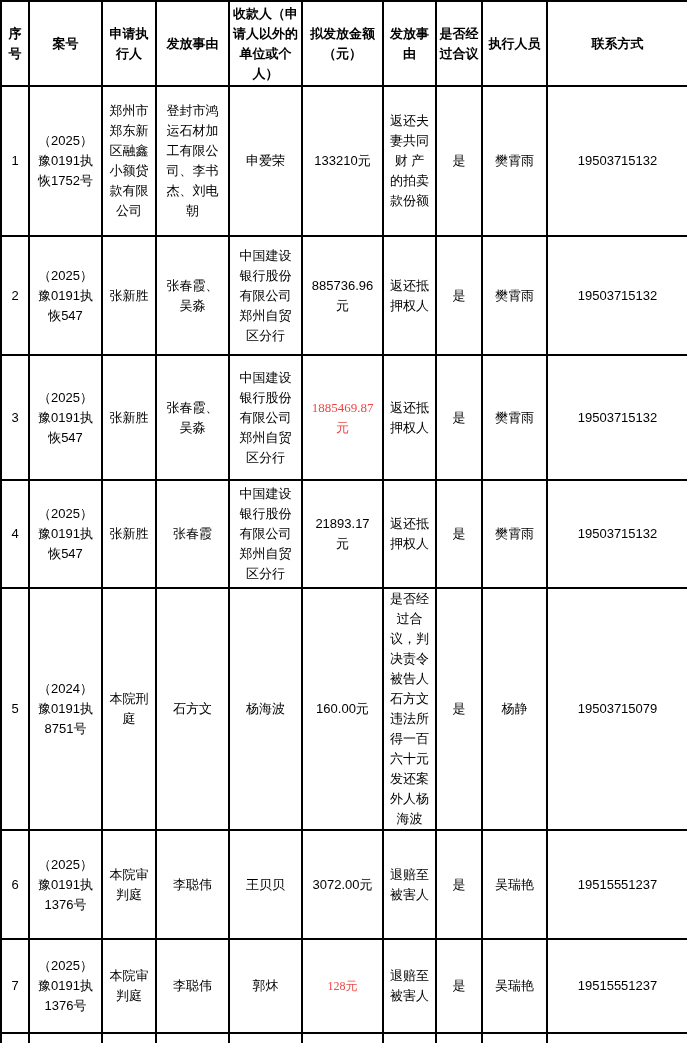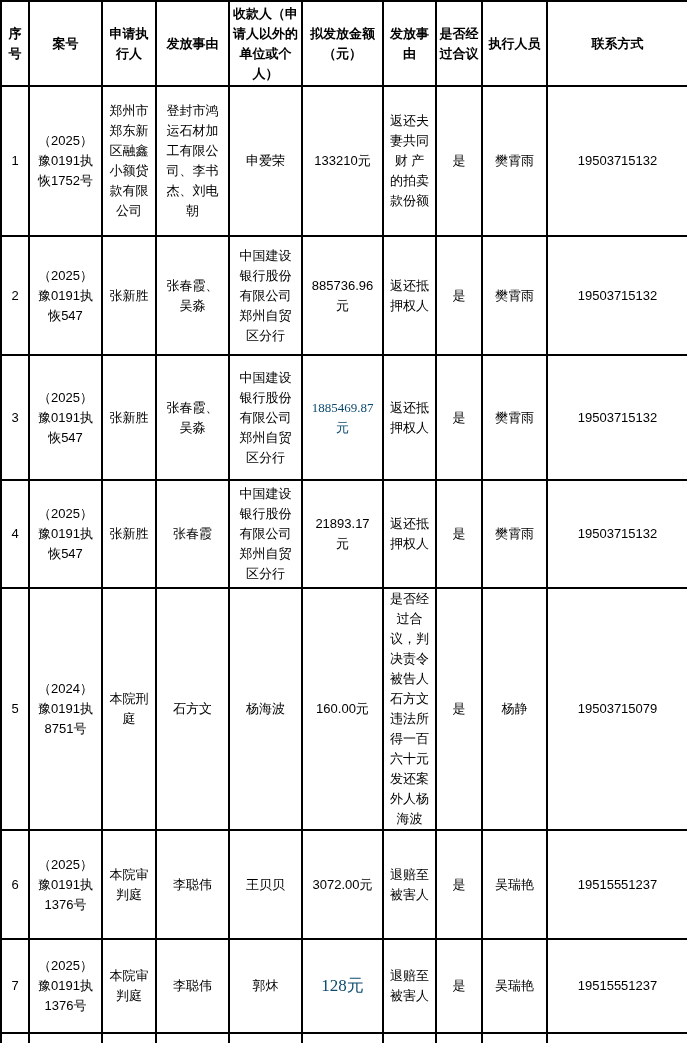--- a/index.html
+++ b/index.html
@@ -10,22 +10,22 @@
   }
   table{border-collapse:collapse;table-layout:fixed;width:687px}
   th,td{
     border:2px solid #000000;
     vertical-align:middle;text-align:center;
     font-size:13px;line-height:20px;
     padding:0 6px;
     overflow-wrap:break-word;word-break:normal;
   }
   th{font-weight:bold;padding:0 2px}
-  .muted{color:#0c4a6e;font-family:"Liberation Serif","DejaVu Serif",serif}
-  .lg{font-size:17px}
+  .muted{color:#ef4444;font-family:"Liberation Serif","DejaVu Serif",serif}
+  .lg{font-size:12px}
   tr.hr{height:85px}
   tr.r1{height:150px}
   tr.r2{height:119px}
   tr.r3{height:125px}
   tr.r4{height:108px}
   tr.r5{height:242px}
   tr.r6{height:109px}
   tr.r7{height:94px}
   tr.r8{height:60px}
 </style>

